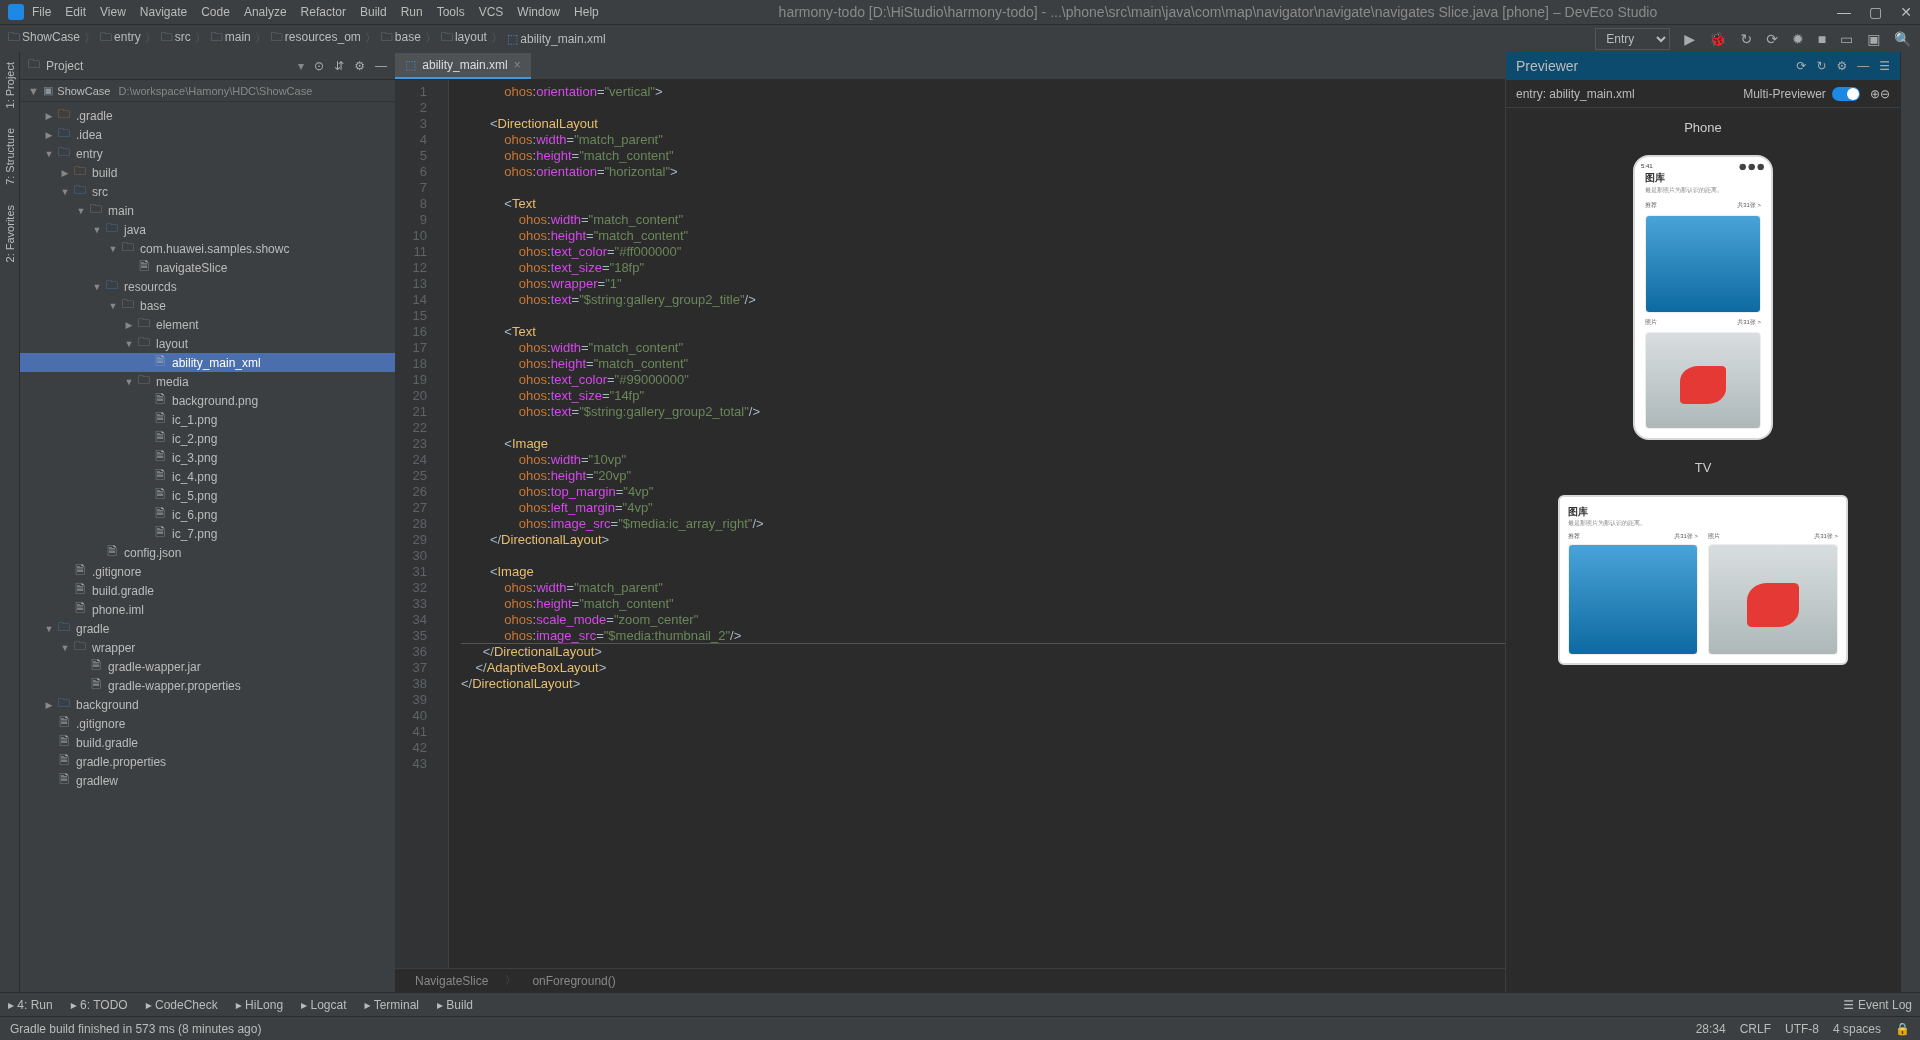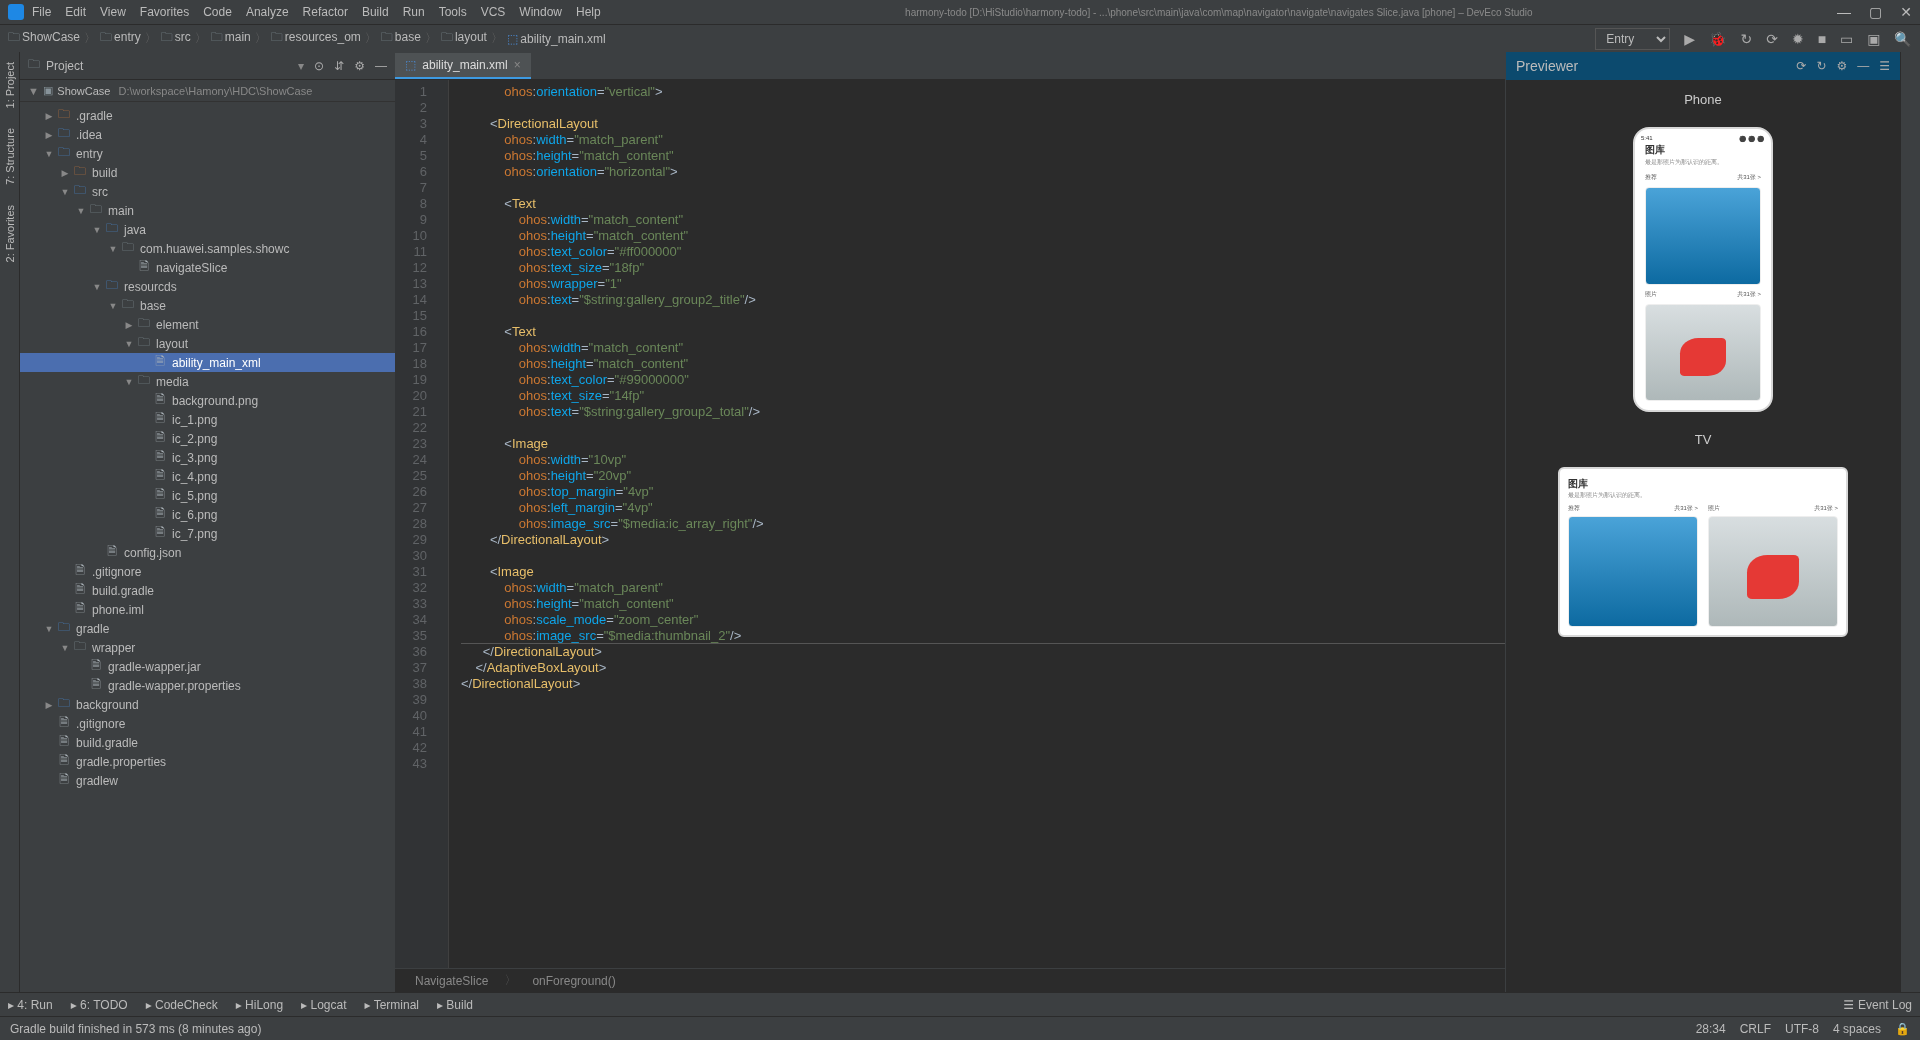--- a/index.html
+++ b/index.html
@@ -1,21 +1,21 @@
 <!DOCTYPE html>
 <html><head>
 <meta charset="utf-8">
 <style>
 * { margin:0; padding:0; box-sizing:border-box; font-family:"Segoe UI",Arial,sans-serif; }
 body { background:#2b2b2b; color:#bbb; font-size:12px; overflow:hidden; width:1920px; height:1040px; }
 .titlebar { height:24px; background:#3c3f41; display:flex; align-items:center; padding:0 8px; color:#bbb; }
 .titlebar .logo { width:16px; height:16px; background:#1e88e5; border-radius:3px; margin-right:8px; }
 .titlebar .menus { display:flex; gap:14px; }
 .titlebar .menus span { cursor:pointer; }
-.titlebar .center { flex:1; text-align:center; color:#8a8a8a; font-size:10px; }
+.titlebar .center { flex:1; text-align:center; color:#8a8a8a; font-size:14px; }
 .titlebar .winctrl { display:flex; gap:18px; }
 .titlebar .winctrl span { cursor:pointer; font-size:14px; }
 .navbar { height:28px; background:#3c3f41; border-top:1px solid #2b2b2b; display:flex; align-items:center; padding:0 8px;gap:21px; }
 .navbar .crumbs { display:flex; align-items:center; gap:4px; flex:1; }
 .navbar .crumbs .sep { color:#666; }
 .navbar .crumbs .folder-ic { color:#87939a; margin-right:2px; }
 .navbar .crumbs .file-ic { color:#4b8dda; margin-right:2px; }
 .navbar .right { display:flex; align-items:center; gap:14px; }
 .navbar select { background:#3c3f41; color:#bbb; border:1px solid #555; padding:2px 18px 2px 6px; font-size:12px; }
 .navbar .tic { cursor:pointer; color:#aaa; font-size:14px; }
@@ -40,21 +40,21 @@
 .tree .file { color:#aab2b8; }
 .editor-area { flex:1; display:flex; flex-direction:column; background:#2b2b2b; }
 .tabs { height:28px; background:#3c3f41; display:flex; align-items:flex-end; border-bottom:1px solid #2b2b2b; }
 .tab { height:26px; padding:0 10px; display:flex; align-items:center; gap:6px; background:#4e5254; border-bottom:2px solid #3d9ae2; color:#ddd; }
 .tab .x { color:#888; cursor:pointer; }
 .editor { flex:1; display:flex; font-family:Consolas,monospace; font-size:13px; overflow:hidden; }
 .gutter { width:40px; background:#313335; color:#606366; text-align:right; padding:4px 8px 4px 0; line-height:16px; }
 .fold { width:14px; background:#313335; border-right:1px solid #404040; position:relative; }
 .code { flex:1; padding:4px 0 4px 12px; line-height:16px; white-space:pre; color:#a9b7c6; }
 .code .ns { color:#cc7832; }
-.code .attr { color:#0ea5e9;margin-top:28px; }
+.code .attr { color:#d946ef;margin-top:28px; }
 .code .str { color:#6a8759; }
 .code .tag { color:#e8bf6a; }
 .code .sh { width:100%; display:inline-block; box-shadow:inset 0 -1px 0 #555; }
 .editor-footer { height:24px; border-top:1px solid #3c3f41; display:flex; align-items:center; padding:0 20px; gap:16px; color:#888; }
 .preview { width:395px; background:#2b2b2b; border-left:1px solid #3c3f41; display:flex; flex-direction:column; }
 .prev-head { height:28px; background:#0c4a6e; display:flex; align-items:center; padding:0 10px; }
 .prev-head .title { flex:1; font-size:14px; }
 .prev-head .ic { margin-left:10px; cursor:pointer; color:#aaa; }
 .prev-sub { height:28px; display:flex; align-items:center; padding:0 10px; color:#bbb; border-bottom:1px solid #3c3f41; }
 .prev-sub .toggle { width:28px; height:14px; background:#1e88e5; border-radius:7px; position:relative; margin-left:6px; }
@@ -80,21 +80,21 @@
 </style>
 </head>
 <body>
 
 <div class="titlebar">
   <div class="logo"></div>
   <div class="menus" id="menus">
       <span>File</span>
       <span>Edit</span>
       <span>View</span>
-      <span>Favorites</span>
+      <span>Navigate</span>
       <span>Code</span>
       <span>Analyze</span>
       <span>Refactor</span>
       <span>Build</span>
       <span>Run</span>
       <span>Tools</span>
       <span>VCS</span>
       <span>Window</span>
       <span>Help</span>
     </div>
@@ -409,20 +409,27 @@
   </div>
 
   <div class="preview">
     <div class="prev-head">
       <span class="title">Previewer</span>
       <span class="ic">⟳</span>
       <span class="ic">↻</span>
       <span class="ic">⚙</span>
       <span class="ic">—</span>
       <span class="ic">☰</span>
+    </div>
+    <div class="prev-sub">
+      <span style="flex:1;">entry: ability_main.xml</span>
+      <span>Multi-Previewer</span>
+      <div class="toggle"></div>
+      <span class="ic" style="margin-left:10px;">⊕</span>
+      <span class="ic">⊖</span>
     </div>
     <div class="prev-body">
       <div class="device-label">Phone</div>
       <div class="phone-frame">
         <div style="display:flex;justify-content:space-between;font-size:6px;">
             <span>5:41</span>
             <span>⚫ ⚫ ⚫</span>
           </div>
         <div class="ph-title">图库</div>
         <div class="ph-sub">最是那照片为那认识的距离。</div>

